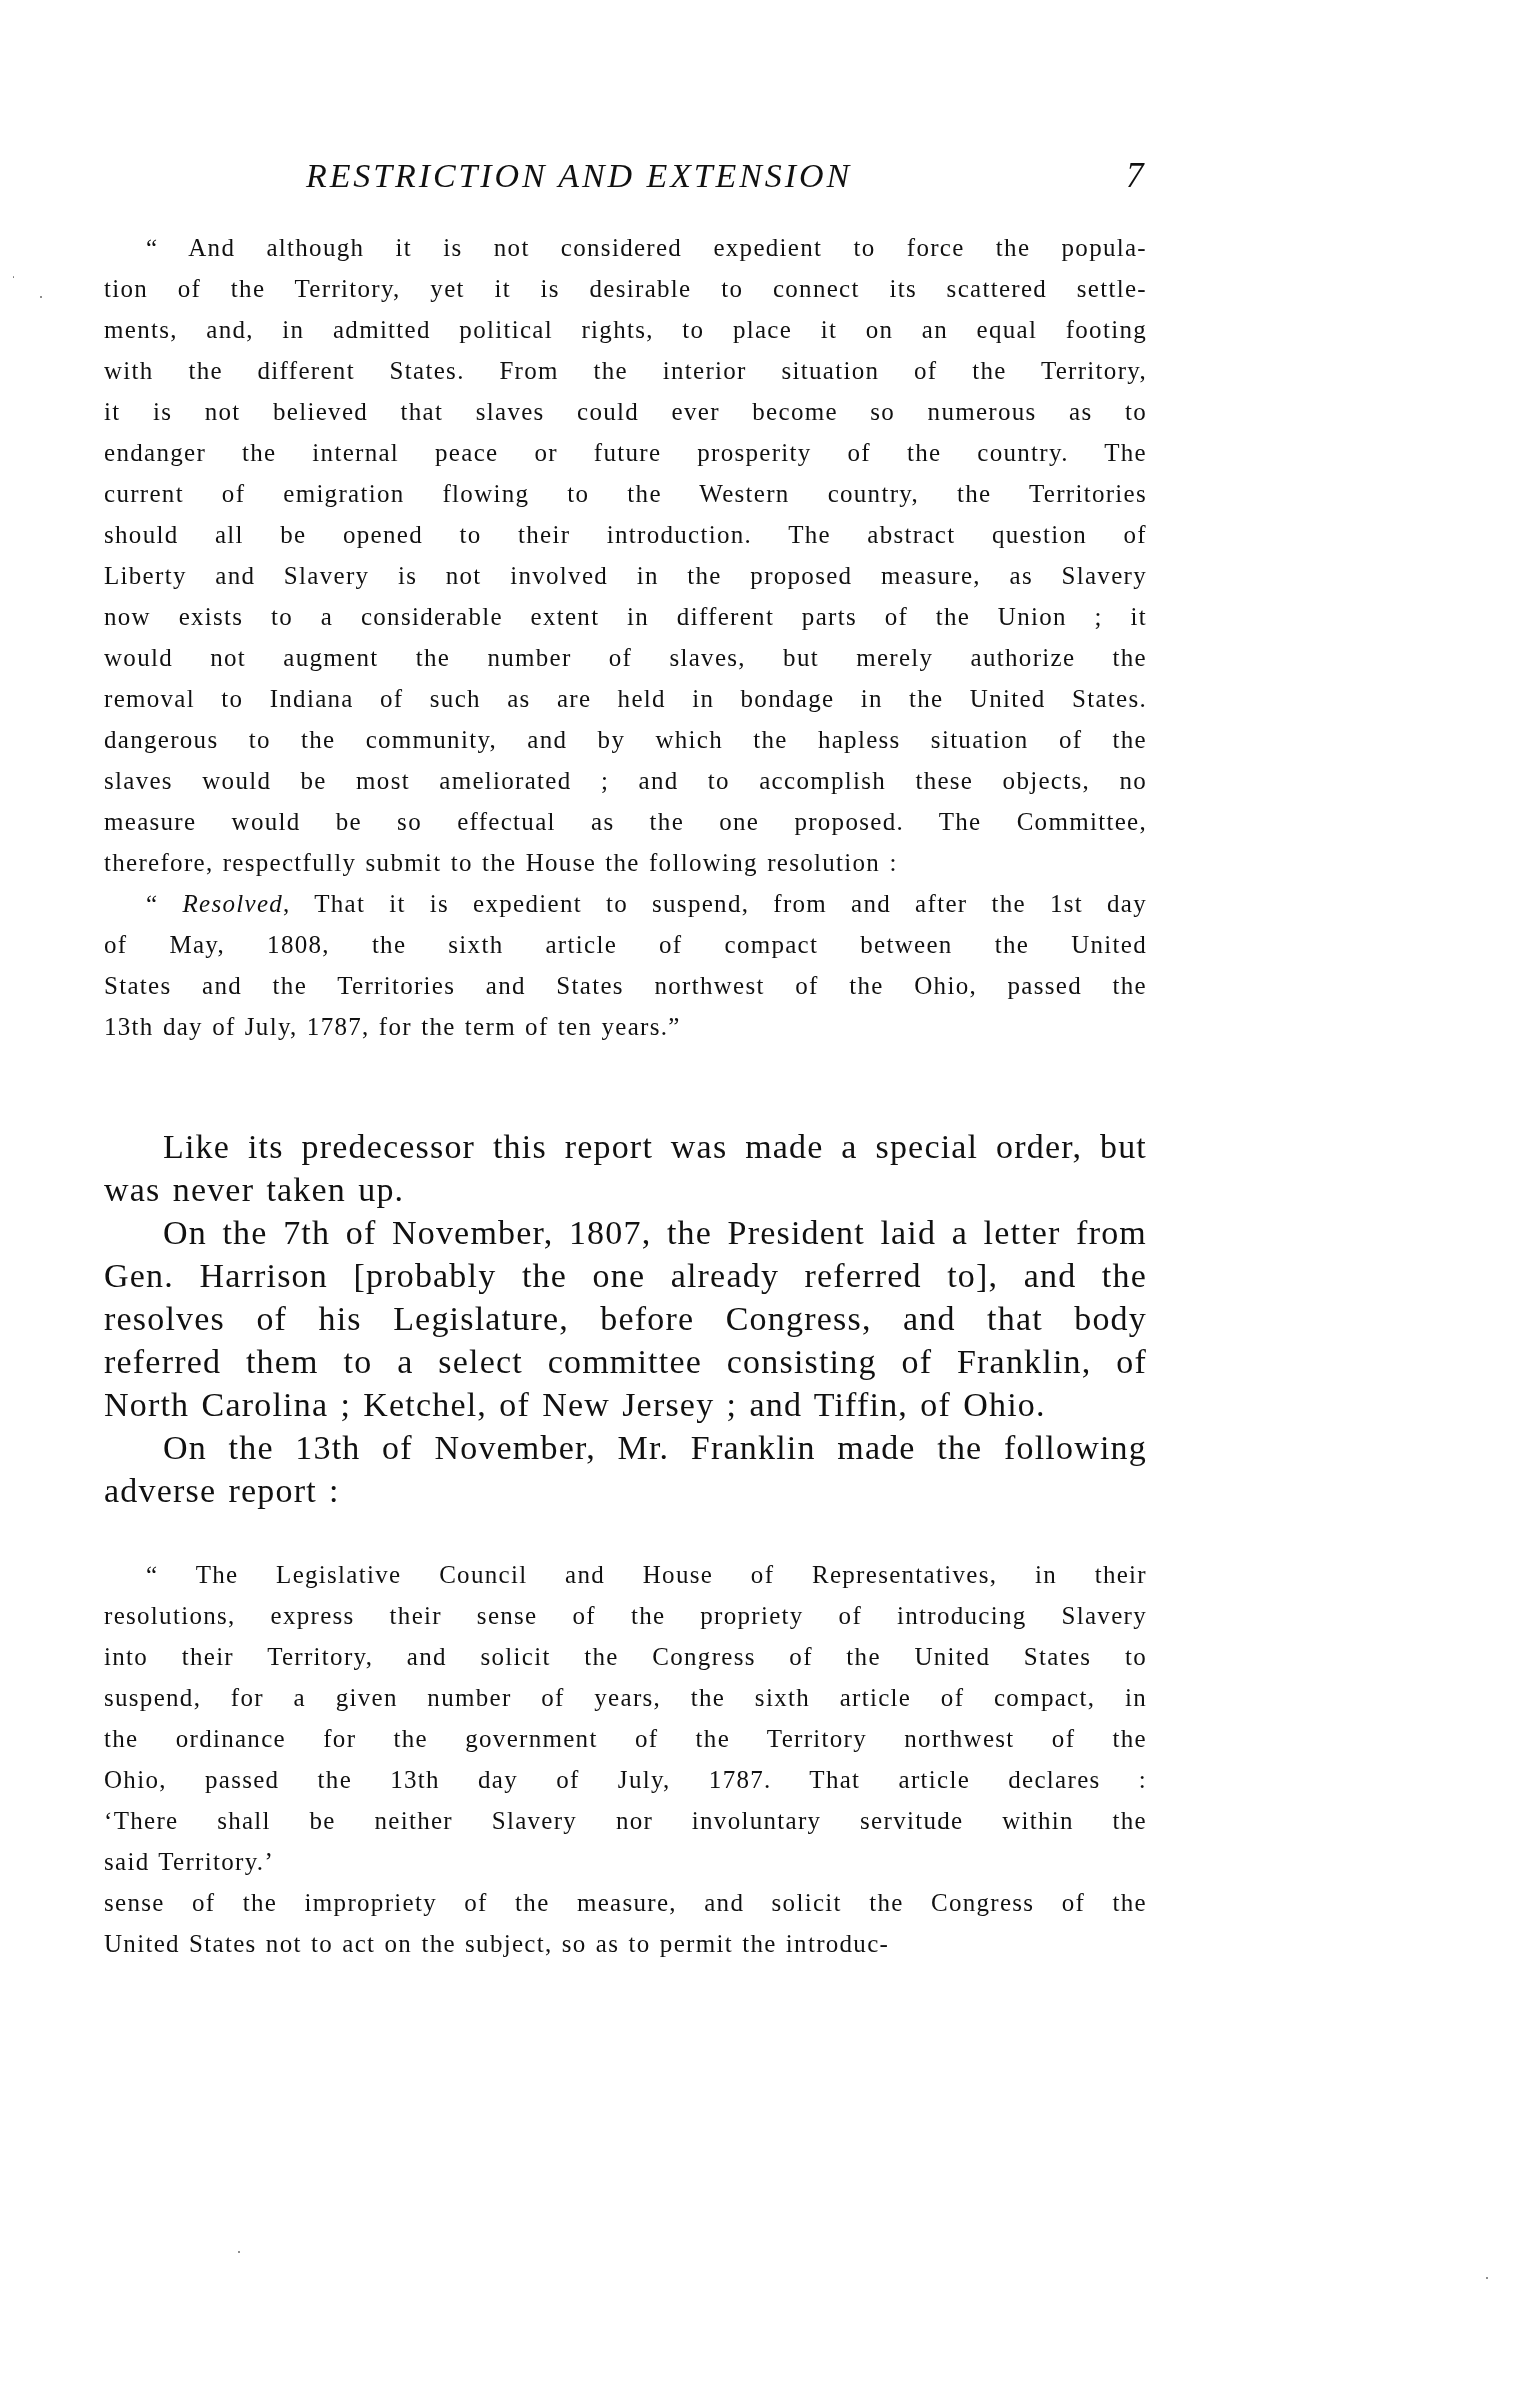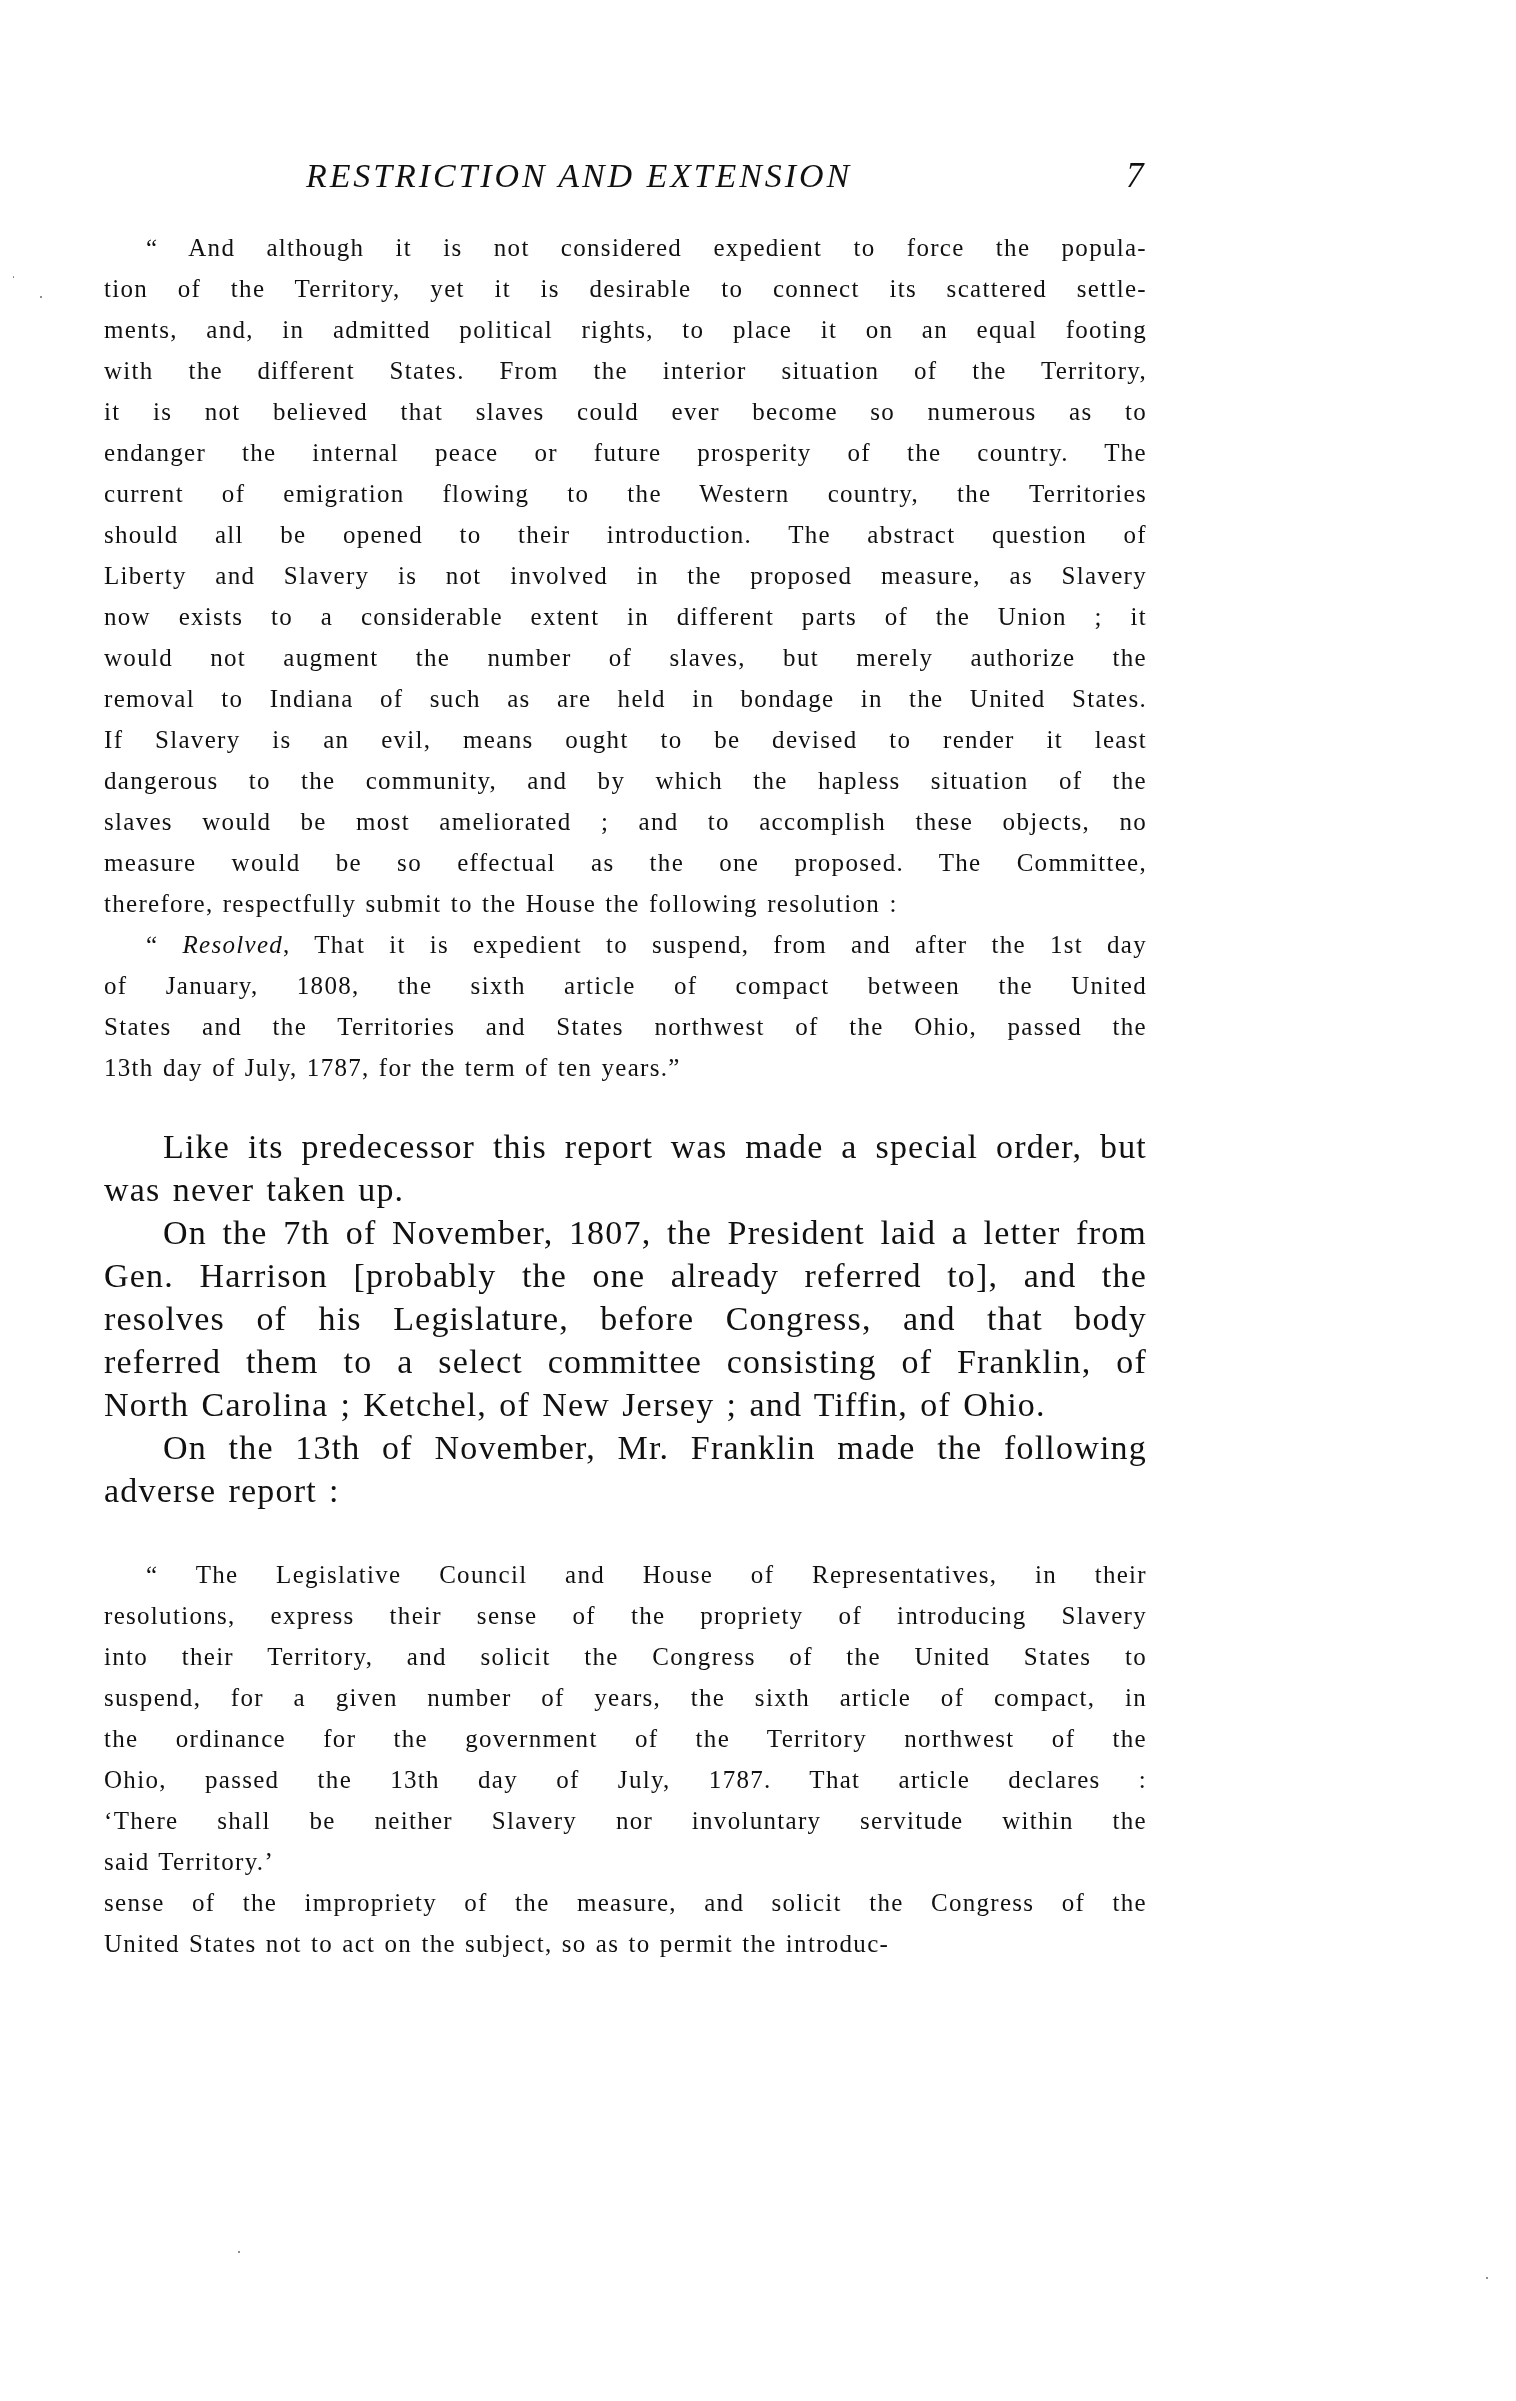--- a/index.html
+++ b/index.html
@@ -97,29 +97,28 @@
       <span class="line" style="text-align: justify; text-align-last: justify;">ments, and, in admitted political rights, to place it on an equal footing</span>
       <span class="line" style="text-align: justify; text-align-last: justify;">with the different States.  From the interior situation of the Territory,</span>
       <span class="line" style="text-align: justify; text-align-last: justify;">it is not believed that slaves could ever become so numerous as to</span>
       <span class="line" style="text-align: justify; text-align-last: justify;">endanger the internal peace or future prosperity of the country.  The</span>
       <span class="line" style="text-align: justify; text-align-last: justify;">current of emigration flowing to the Western country, the Territories</span>
       <span class="line" style="text-align: justify; text-align-last: justify;">should all be opened to their introduction.  The abstract question of</span>
       <span class="line" style="text-align: justify; text-align-last: justify;">Liberty and Slavery is not involved in the proposed measure, as Slavery</span>
       <span class="line" style="text-align: justify; text-align-last: justify;">now exists to a considerable extent in different parts of the Union ; it</span>
       <span class="line" style="text-align: justify; text-align-last: justify;">would not augment the number of slaves, but merely authorize the</span>
       <span class="line" style="text-align: justify; text-align-last: justify;">removal to Indiana of such as are held in bondage in the United States.</span>
-      <span class="line" style="text-align: justify; text-align-last: justify;">If Slavery is an evil, means ought to be devised to render it least</span>
       <span class="line" style="text-align: justify; text-align-last: justify;">dangerous to the community, and by which the hapless situation of the</span>
       <span class="line" style="text-align: justify; text-align-last: justify;">slaves would be most ameliorated ; and to accomplish these objects, no</span>
       <span class="line" style="text-align: justify; text-align-last: justify;">measure would be so effectual as the one proposed.  The Committee,</span>
       <span class="line" style="text-align: left; text-align-last: left;">therefore, respectfully submit to the House the following resolution :</span>
     </p>
     <p>
       <span class="line" style="padding-left: 42px; text-align: justify; text-align-last: justify;"><span>“ </span><span class="ital">Resolved</span><span>, That it is expedient to suspend, from and after the 1st day</span></span>
-      <span class="line" style="text-align: justify; text-align-last: justify;">of January, 1808, the sixth article of compact between the United</span>
+      <span class="line" style="text-align: justify; text-align-last: justify;">of May, 1808, the sixth article of compact between the United</span>
       <span class="line" style="text-align: justify; text-align-last: justify;">States and the Territories and States northwest of the Ohio, passed the</span>
       <span class="line" style="text-align: left; text-align-last: left;">13th day of July, 1787, for the term of ten years.”</span>
     </p>
   </div>
 
   <div class="text-col body body1">
     <p>
       <span class="line" style="padding-left: 59px; text-align: justify; text-align-last: justify;">Like its predecessor this report was made a special order, but</span>
       <span class="line" style="text-align: left; text-align-last: left;">was never taken up.</span>
     </p>

